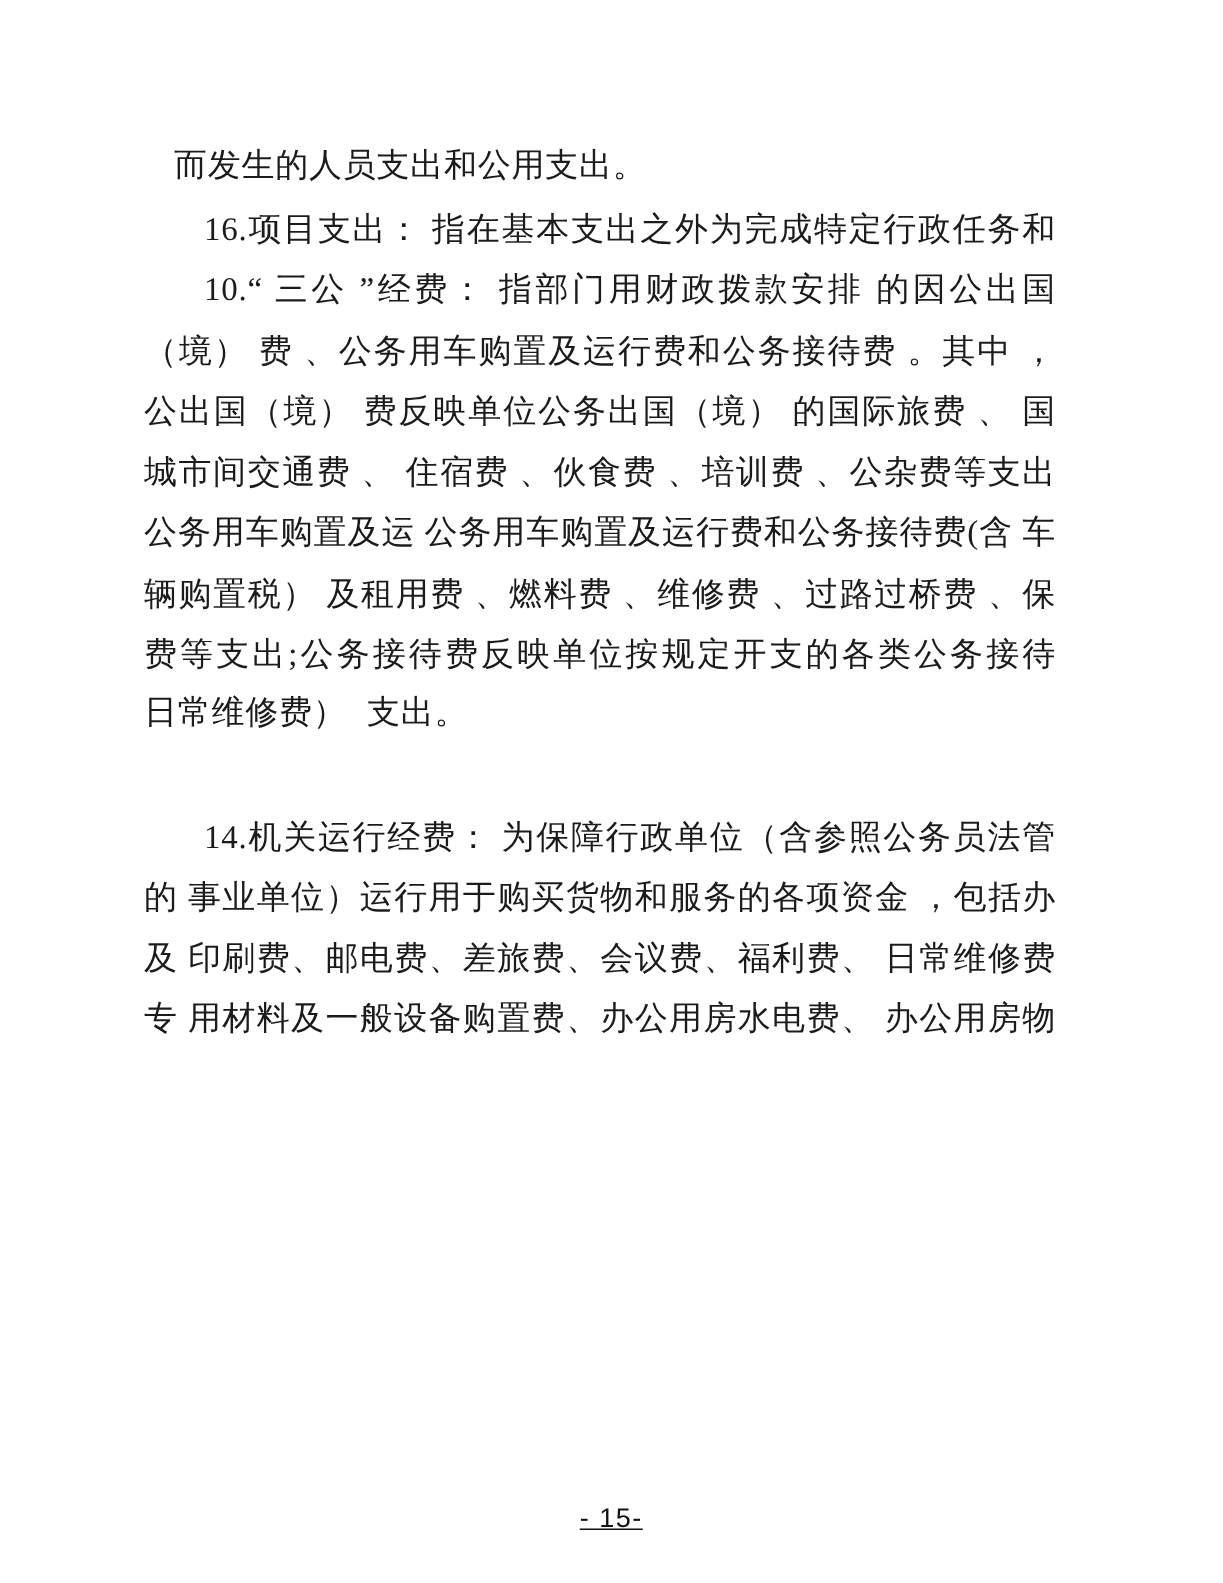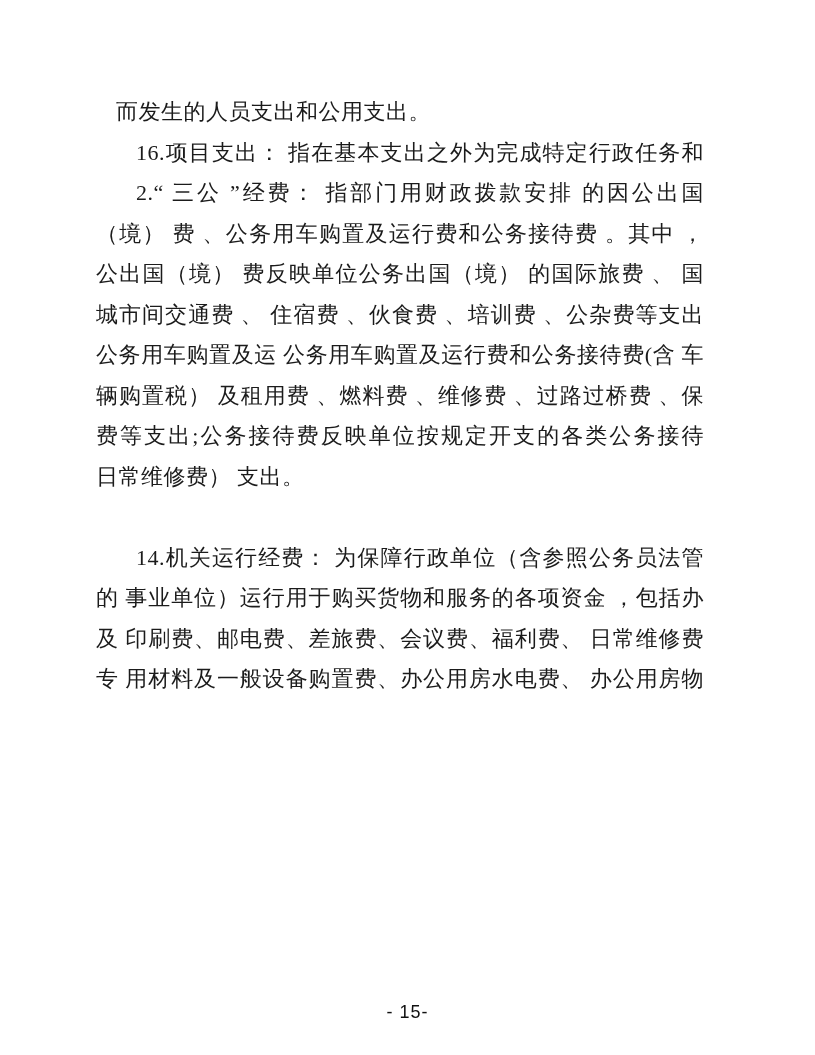--- a/index.html
+++ b/index.html
@@ -29,58 +29,60 @@
     font-size: 22px;
     letter-spacing: 0.5px;
     text-align: justify;
     text-align-last: justify;
     white-space: normal;
     overflow: hidden;
   }
   .line.end {
     text-align: right;
     text-align-last: left;
+    font-family: Liberation Mono, monospace;
   }
   .line.indent {
     text-indent: 40px;
   }
   .line.indent-sm {
     text-indent: 20px;
   }
   .gap {
     height: 40.5px;
   }
   .footer {
     position: absolute;
     top: 1002px;
     left: 0;
     width: 815px;
     text-align: center;
     font-family: "Liberation Sans", "DejaVu Sans", sans-serif;
     font-size: 18px;
     letter-spacing: 1px;
     color: #111111;
+    text-decoration: underline;
   }
 </style>
 </head>
 <body>
 
 <div class="page">
   <div class="content">
 
     <div class="paragraph">
       <div class="line end indent-sm">而发生的人员支出和公用支出。</div>
     </div>
 
     <div class="paragraph">
       <div class="line indent">16.项目支出：  指在基本支出之外为完成特定行政任务和</div>
     </div>
 
     <div class="paragraph">
-      <div class="line indent">2.“ 三公 ”经费：  指部门用财政拨款安排 的因公出国</div>
+      <div class="line indent">10.“ 三公 ”经费：  指部门用财政拨款安排 的因公出国</div>
       <div class="line">（境） 费 、公务用车购置及运行费和公务接待费 。其中 ， 因</div>
       <div class="line">公出国（境）  费反映单位公务出国（境）  的国际旅费 、 国外</div>
       <div class="line">城市间交通费 、 住宿费 、伙食费 、培训费 、公杂费等支出 ；</div>
       <div class="line">公务用车购置及运 公务用车购置及运行费和公务接待费(含 车</div>
       <div class="line">辆购置税） 及租用费 、燃料费 、维修费 、过路过桥费 、保 险</div>
       <div class="line">费等支出;公务接待费反映单位按规定开支的各类公务接待（含</div>
       <div class="line end">日常维修费）  支出。</div>
     </div>
 
     <div class="gap"></div>

